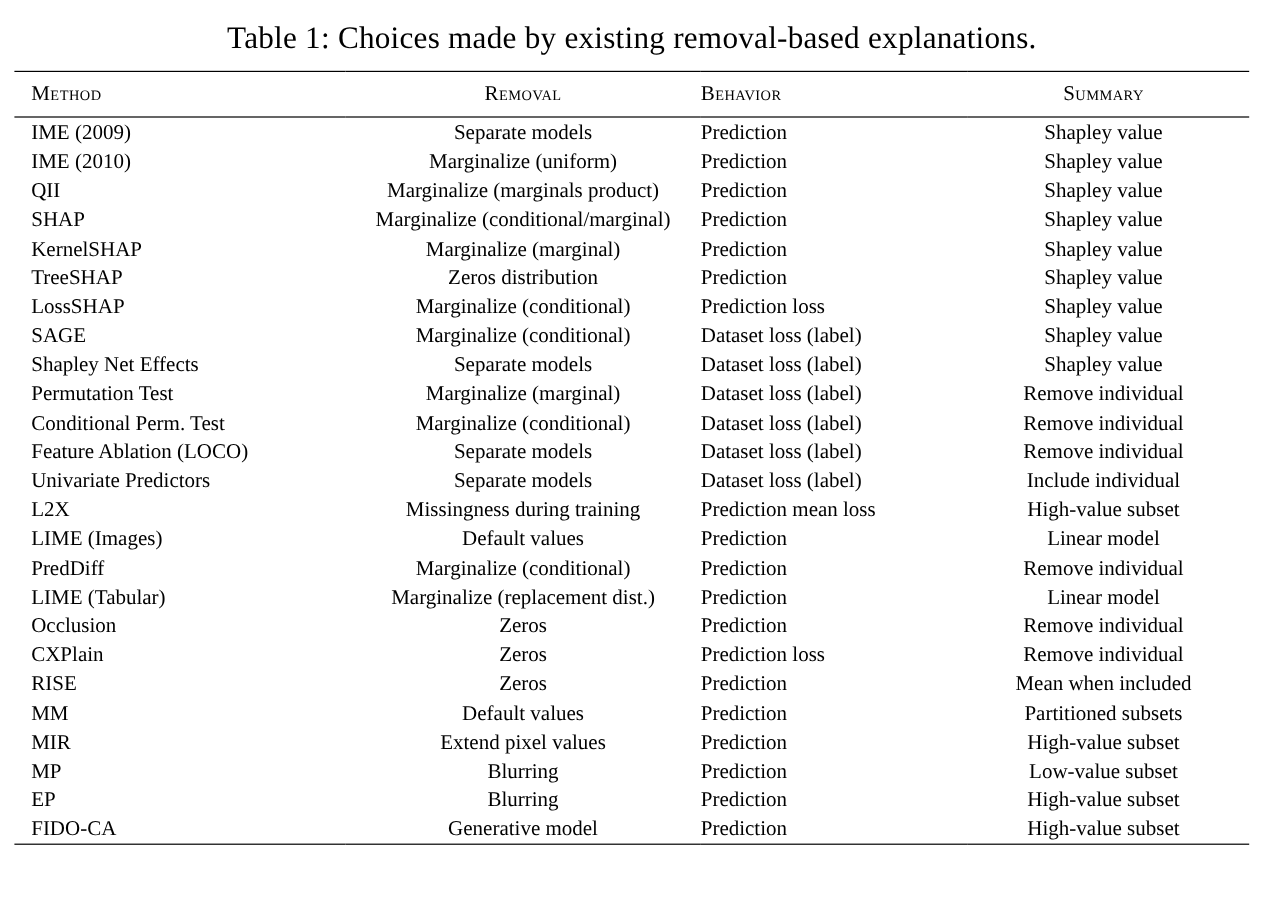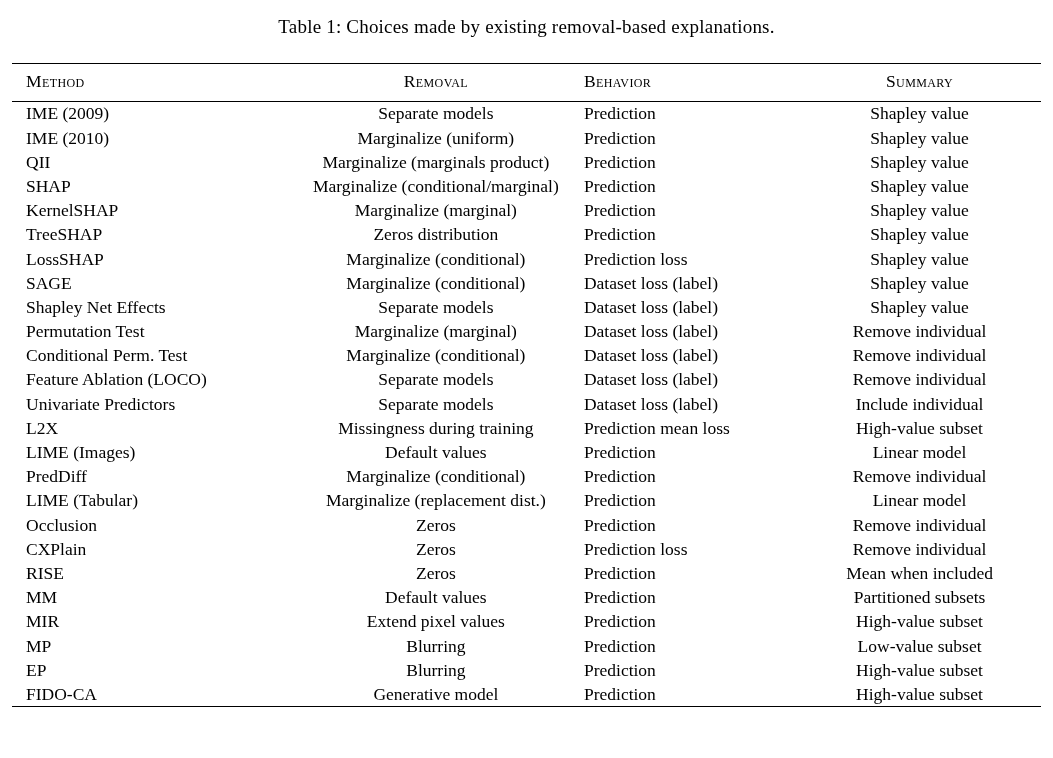--- a/index.html
+++ b/index.html
@@ -16,33 +16,33 @@
   }
   .page {
     position: relative;
     width: 1053px;
     height: 758px;
     box-sizing: border-box;
     padding: 0;
   }
   .caption {
     text-align: center;
-    font-size: 19px;
+    font-size: 26px;
     line-height: 1.2;
     padding-top: 16px;
     padding-bottom: 12px;
     letter-spacing: 0.2px;
   }
   .table-wrap {
     padding: 0 12px;
   }
   table.data {
     border-collapse: collapse;
     width: 1029px;
-    margin: 12px auto;
+    margin: 0 auto;
     font-size: 17.5px;
   }
   table.data thead th {
     font-weight: normal;
     font-variant: small-caps;
     font-size: 17.5px;
     letter-spacing: 0.4px;
     padding: 7px 0 9px 0;
     white-space: nowrap;
   }

